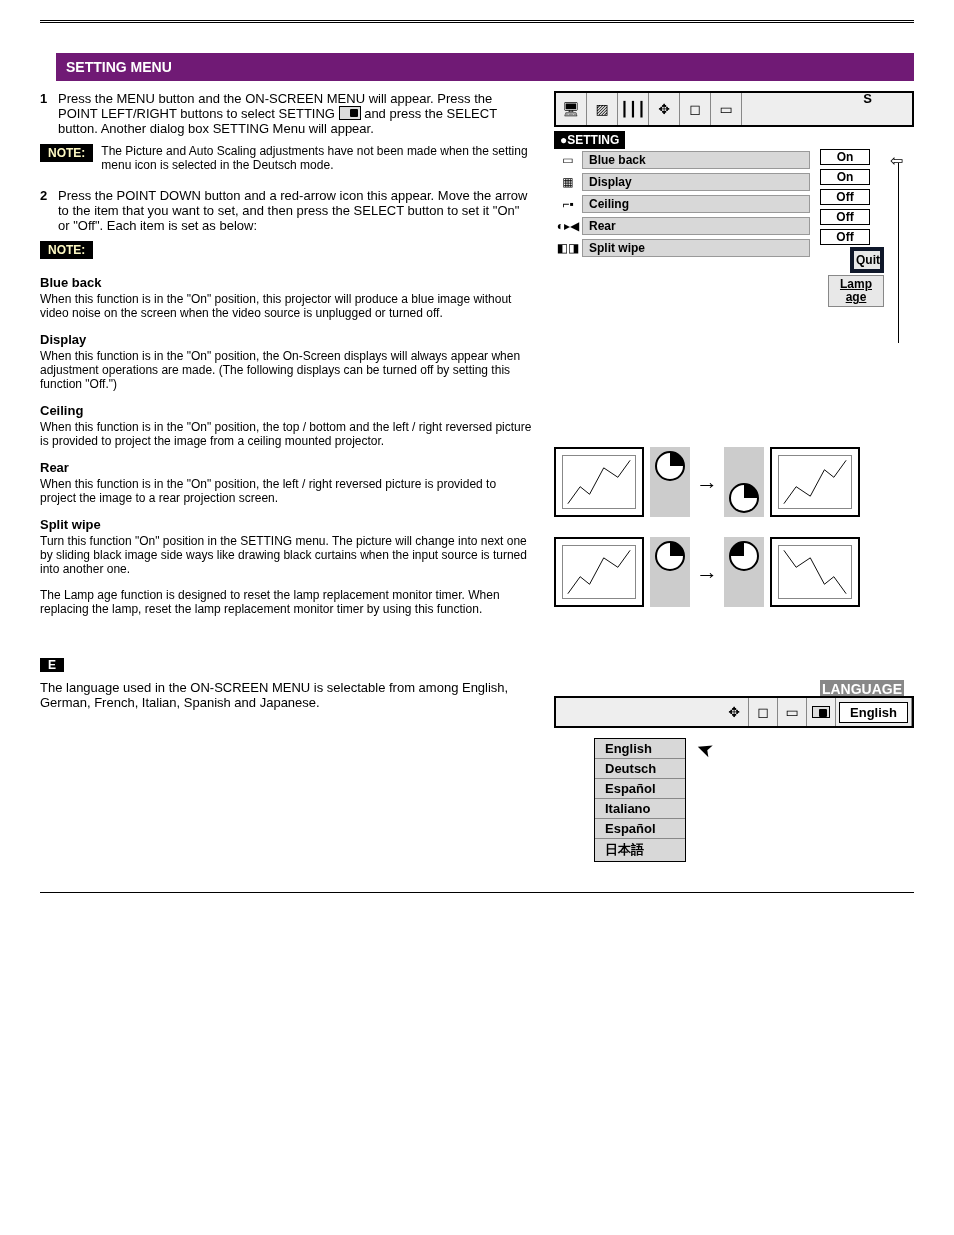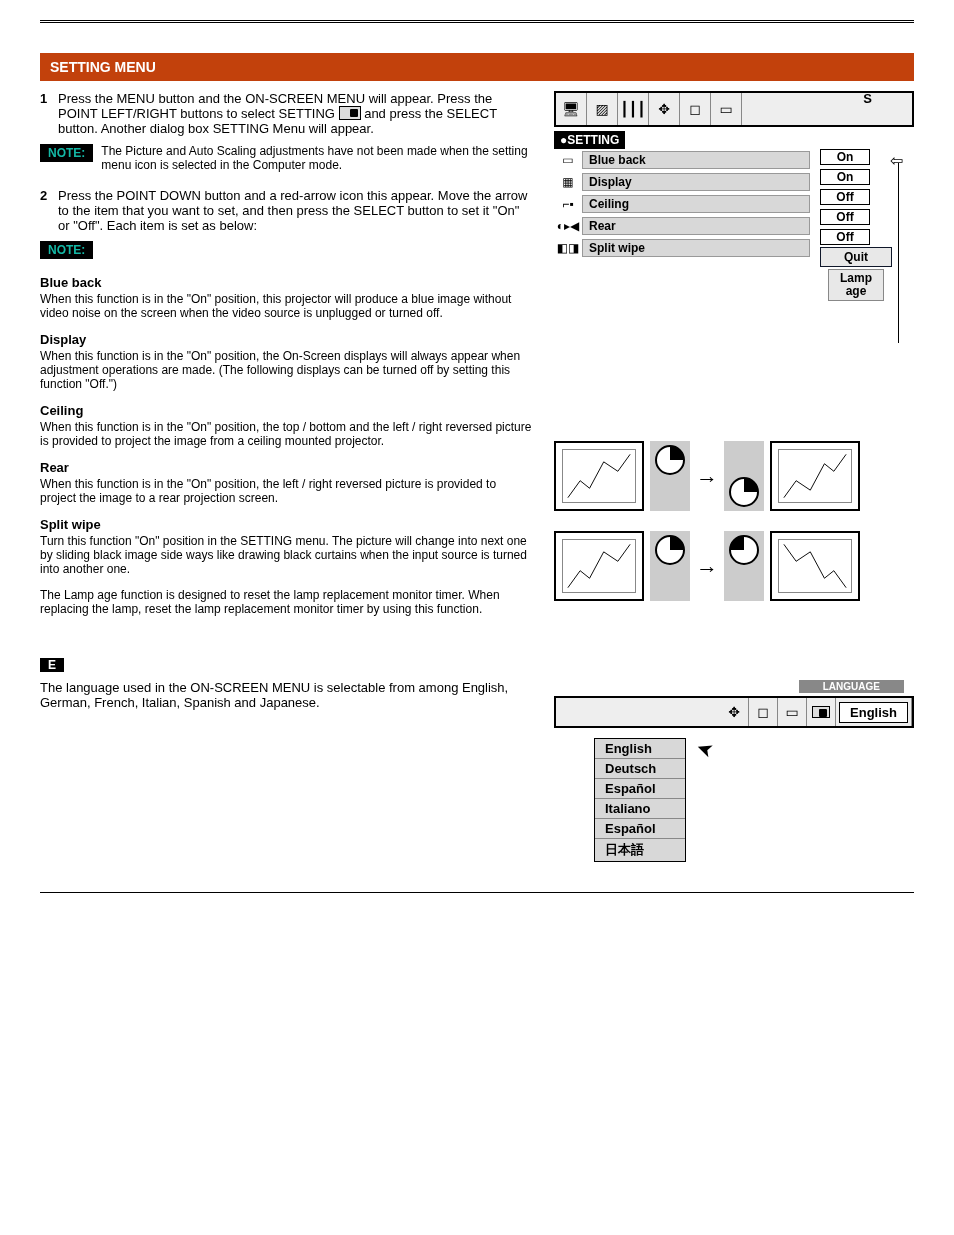--- a/index.html
+++ b/index.html
@@ -2,62 +2,62 @@
 <html><head>
 <meta charset="utf-8">
 <style>
   * { box-sizing: border-box; margin: 0; padding: 0; }
   body { font-family: Arial, Helvetica, sans-serif; font-size: 13px; color: #000; background: #fff; width: 954px; }
   .page { padding: 20px 40px 40px 40px; }
   .top-rule { border-top: 3px double #000; margin-bottom: 30px; }
   .main-cols { display: flex; gap: 20px; }
   .left-col { flex: 1; }
   .right-col { width: 360px; }
-  .black-bar { background: #c2410c; color: #fff; padding: 6px 10px; font-weight: bold; font-size: 14px; margin-bottom: 10px; }
+  .black-bar { background: #701a75; color: #fff; padding: 6px 10px; font-weight: bold; font-size: 14px; margin-bottom: 10px; margin-left: 16px; }
   .step { display: flex; align-items: flex-start; margin-bottom: 8px; }
   .step-num { width: 18px; font-weight: bold; }
   .step-text { flex: 1; }
   .note { display: flex; align-items: flex-start; margin-bottom: 16px; }
-  .note-label { background: #000; color: #14b8a6; padding: 2px 8px; font-size: 12px; font-weight: bold; margin-right: 8px; }
+  .note-label { background: #000; color: #fef9c3; padding: 2px 8px; font-size: 12px; font-weight: bold; margin-right: 8px; }
   .note-text { flex: 1; font-size: 12px; }
   .setting-item { margin-bottom: 12px; }
   .setting-title { font-weight: bold; margin-bottom: 2px; }
   .setting-desc { font-size: 12px; }
   .icon-inline { display: inline-block; width: 22px; height: 14px; border: 1px solid #000; vertical-align: -2px; position: relative; background: #ddd; }
   .icon-inline::after { content: ""; position: absolute; right: 2px; top: 2px; width: 8px; height: 8px; background: #000; border-radius: 1px; }
   
   .menu-bar { display: flex; align-items: stretch; border: 2px solid #000; background: #eee; height: 36px; margin-bottom: 4px; }
   .menu-cell { border-right: 1px solid #888; display: flex; align-items: center; justify-content: center; padding: 0 4px; }
   .menu-label-top { position: absolute; right: 42px; top: 0; font-weight: bold; font-size: 13px; }
   .menu-wrap { position: relative; }
   .mode-box { background: #fff; border: 1px solid #000; padding: 2px 18px; font-weight: bold; font-style: italic; }
   .mini-icon { width: 22px; height: 26px; display: flex; align-items: center; justify-content: center; font-size: 14px; }
   
   .settings-panel { font-size: 12px; }
   .settings-header { background: #000; color: #fff; font-weight: bold; padding: 2px 6px; display: inline-block; margin-bottom: 0; }
   .settings-row { display: flex; align-items: center; height: 22px; }
   .srow-icon { width: 28px; display: flex; align-items: center; justify-content: center; }
   .srow-label { flex: 1; background: #d8d8d8; padding: 2px 6px; font-weight: bold; height: 18px; display: flex; align-items: center; border: 1px solid #999; }
   .srow-val { width: 50px; text-align: center; border: 1px solid #000; margin-left: 28px; font-weight: bold; background: #fff; }
-  .quit-box { width: 72px; border: 1px solid #0f172a; background: #e8e8e8; text-align: center; margin-left: auto; margin-top: 2px; padding: 2px; font-size: 12px; font-weight: bold; }
-  .lamp-box { width: 56px; border: 1px solid #888; background: #e8e8e8; text-align: center; margin-left: auto; margin-top: 2px; padding: 2px; font-size: 12px; font-weight: bold; line-height: 1.1; }
+  .quit-box { width: 34px; border: 4px solid #0f172a; background: #e8e8e8; text-align: center; margin-left: auto; margin-top: 2px; padding: 2px; font-size: 12px; font-weight: bold; }
+  .lamp-box { width: 56px; border: 1px solid #888; background: #e8e8e8; text-align: center; margin-left: auto; margin-top: 2px; padding: 2px; font-size: 12px; font-weight: bold; line-height: 1.1; text-decoration: underline; }
   .right-col .rel { position: relative; }
   
   .diag-wrap { display: flex; align-items: center; gap: 6px; margin-bottom: 20px; }
   .diag-box { width: 90px; height: 70px; border: 2px solid #000; background: #fff; position: relative; }
   .diag-inner { position: absolute; inset: 6px; border: 1px solid #888; }
   .pie-holder { width: 40px; height: 70px; background: #ccc; position: relative; }
   .pie { width: 30px; height: 30px; border-radius: 50%; border: 2px solid #000; position: absolute; left: 5px; background: conic-gradient(#000 0 90deg, #fff 90deg 360deg); }
   .pie.top { top: 4px; }
   .pie.bot { bottom: 4px; }
   .arrow-r { font-size: 22px; font-weight: bold; }
   
   .lang-bar { display: flex; align-items: stretch; border: 2px solid #000; height: 32px; justify-content: flex-end; background: #eee; margin-bottom: 6px; position: relative; }
   .lang-bar .menu-cell { padding: 0 3px; }
-  .lang-label-top { position: absolute; right: 10px; top: -16px; background: #888; color: #fff; font-size: 10px; padding: 1px 24px; font-weight: bold; }
+  .lang-label-top { position: absolute; right: 10px; top: -16px; background: #888; color: #fff; font-size: 14px; padding: 1px 2px; font-weight: bold; }
   .lang-current { background: #fff; border: 1px solid #000; padding: 2px 10px; font-weight: bold; }
   .lang-list-wrap { display: flex; align-items: flex-start; gap: 10px; margin-top: 10px; margin-left: 40px; }
   .lang-list { border: 1px solid #000; }
   .lang-item { background: #d8d8d8; border-bottom: 1px solid #888; padding: 2px 10px; font-weight: bold; width: 90px; }
   .lang-item:last-child { border-bottom: none; }
   .ptr { font-size: 20px; transform: rotate(200deg); }
   .section-gap { height: 30px; }
   .bottom-rule { border-top: 1px solid #000; margin-top: 30px; }
   .e-only { font-size: 12px; }
   svg.graph { width: 100%; height: 100%; }
@@ -74,21 +74,21 @@
     <div class="left-col">
       <div class="step">
         <div class="step-num">1</div>
         <div class="step-text">
           Press the MENU button and the ON-SCREEN MENU will appear. Press the POINT LEFT/RIGHT buttons to select SETTING <span class="icon-inline"></span> and press the SELECT button. Another dialog box SETTING Menu will appear.
         </div>
       </div>
 
       <div class="note">
         <div class="note-label">NOTE:</div>
-        <div class="note-text">The Picture and Auto Scaling adjustments have not been made when the setting menu icon is selected in the Computer mode.</div>
+        <div class="note-text">The Picture and Auto Scaling adjustments have not been made when the setting menu icon is selected in the Deutsch mode.</div>
       </div>
 
       <div class="step">
         <div class="step-num">2</div>
         <div class="step-text">Press the POINT DOWN button and a red-arrow icon this appear. Move the arrow to the item that you want to set, and then press the SELECT button to set it "On" or "Off". Each item is set as below:</div>
       </div>
 
       <div class="note">
         <div class="note-label">NOTE:</div>
       </div>

